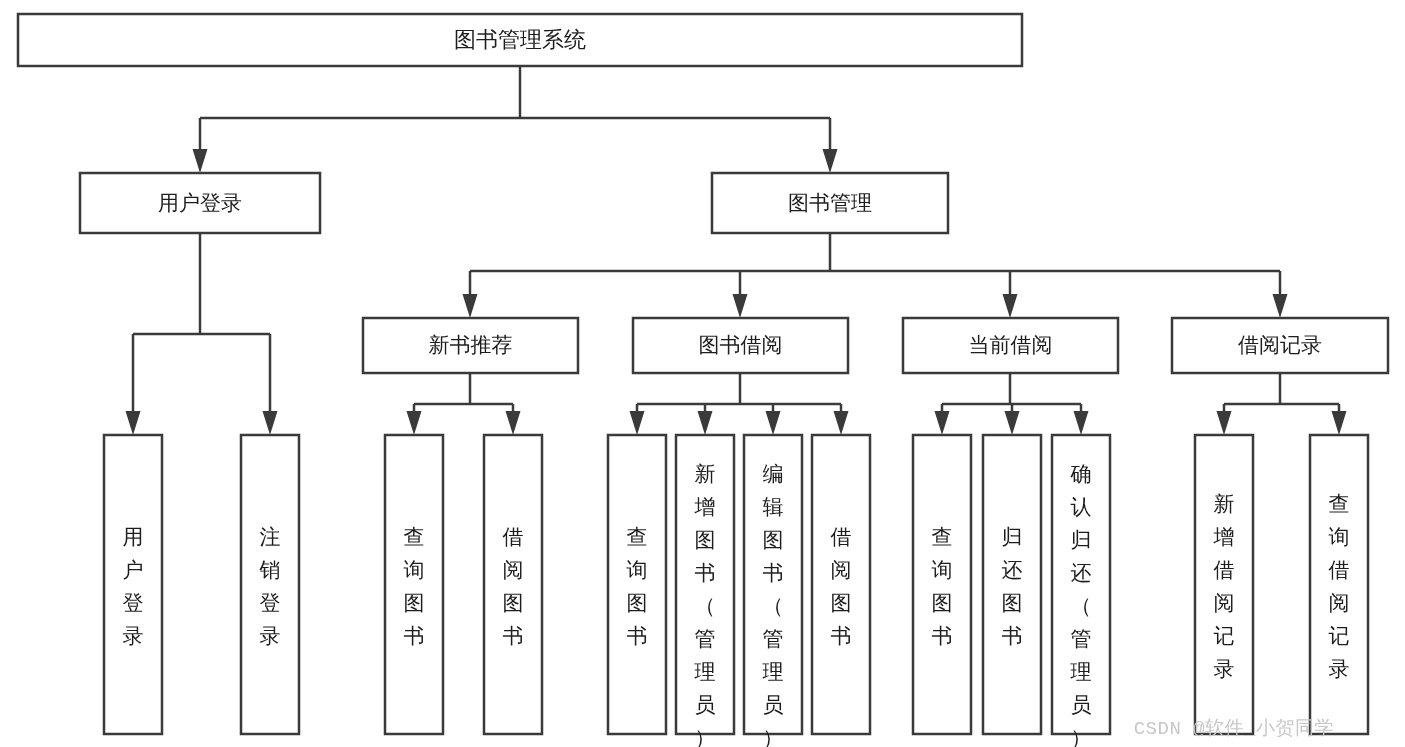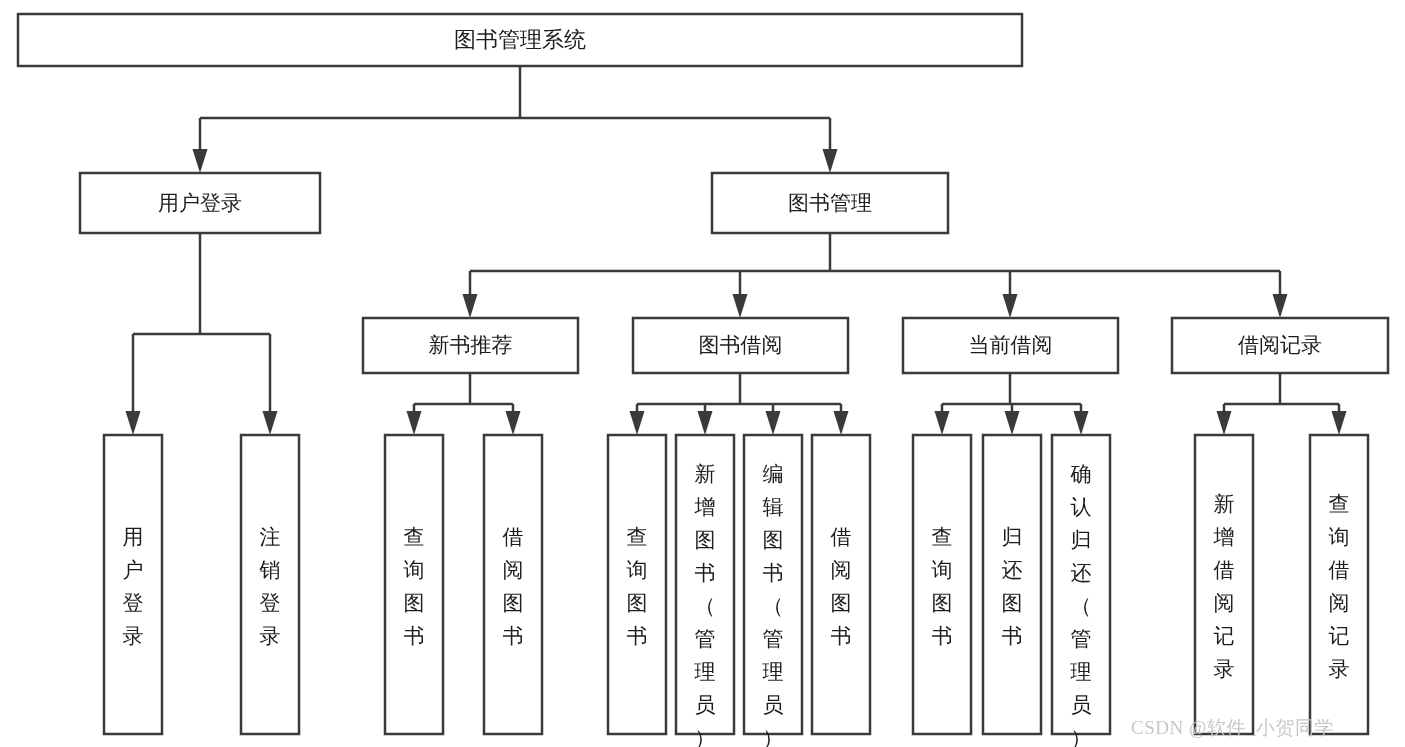--- a/index.html
+++ b/index.html
@@ -60,21 +60,21 @@
     stroke-linecap: butt;
   }
   .arrow-head {
     fill: #3a3a3a;
     stroke: none;
   }
   .watermark {
     position: absolute;
     right: 8px;
     bottom: 6px;
-    font-family: Liberation Serif, serif;
+    font-family: Liberation Mono, monospace;
     font-size: 19px;
     color: #c7c7c7;
     letter-spacing: 0.5px;
     user-select: none;
     pointer-events: none;
     margin-left: 39px;
   }
 </style>
 </head>
 <body>

